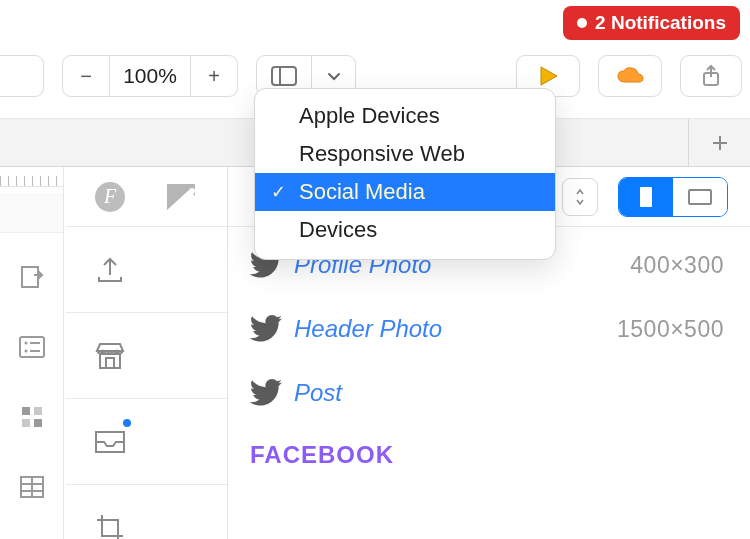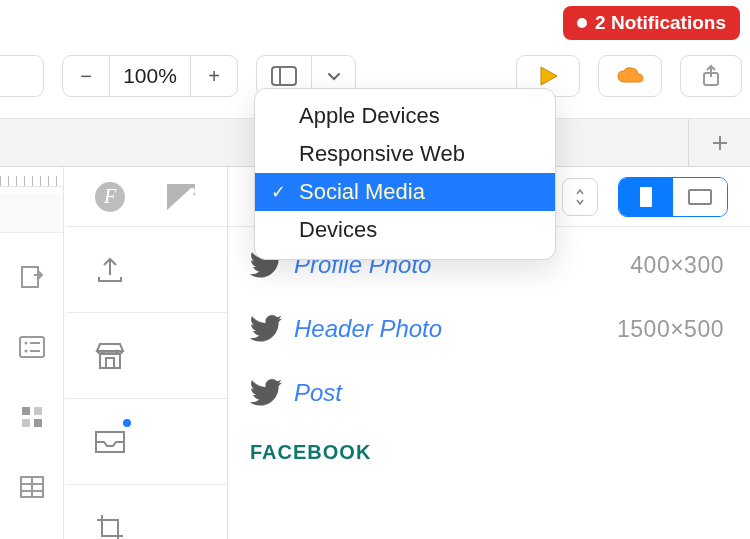--- a/index.html
+++ b/index.html
@@ -164,21 +164,21 @@
   }
   .list-row {
     height:64px; display:flex; align-items:center; padding:0 26px 0 22px;
     font-size:24px;
   }
   .list-row .ic { width:44px; display:flex; align-items:center; }
   .list-row .name { flex:1; color:#3b82f6;font-style:italic; }
   .list-row .dim { color:#9a9a9a; letter-spacing:0.5px; font-size:23px;}
   .list-section {
     padding:16px 0 0 22px;
-    color:#0f766e; font-size:20px; font-weight:700; letter-spacing:1px;
+    color:#8b5cf6; font-size:24px; font-weight:700; letter-spacing:1px;
   }
 
   
   .dropdown {
     position:absolute;
     left:254px; top:88px;
     width:302px;
     background:#fff;
     border:1px solid #d7d7d7;
     border-radius:12px;

